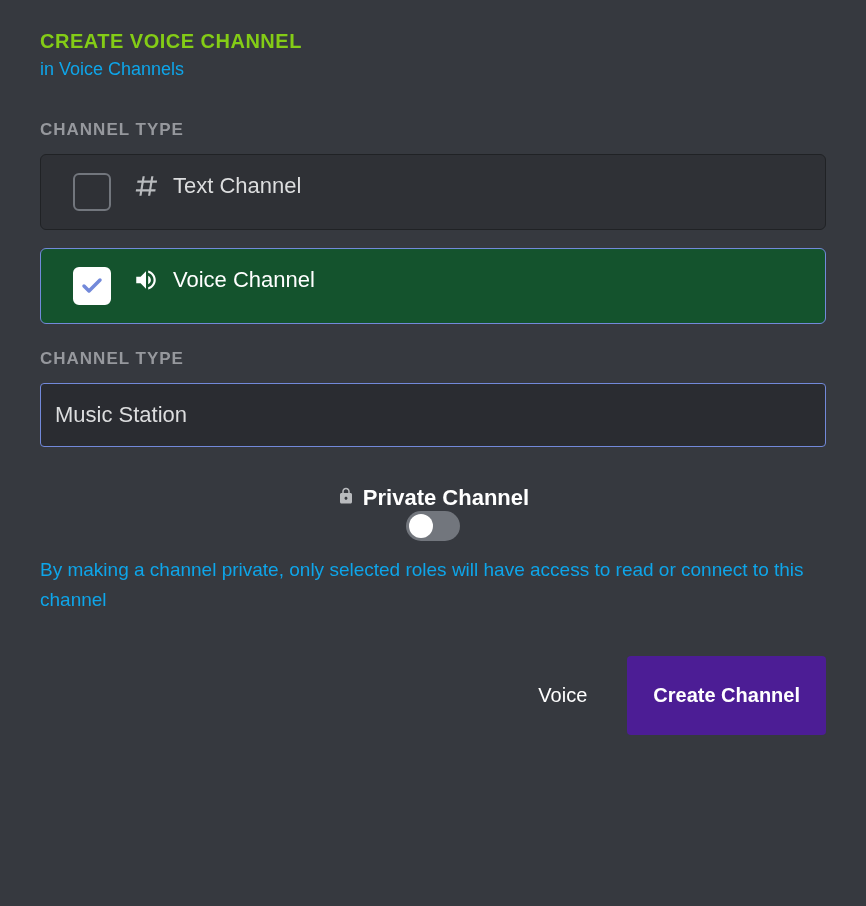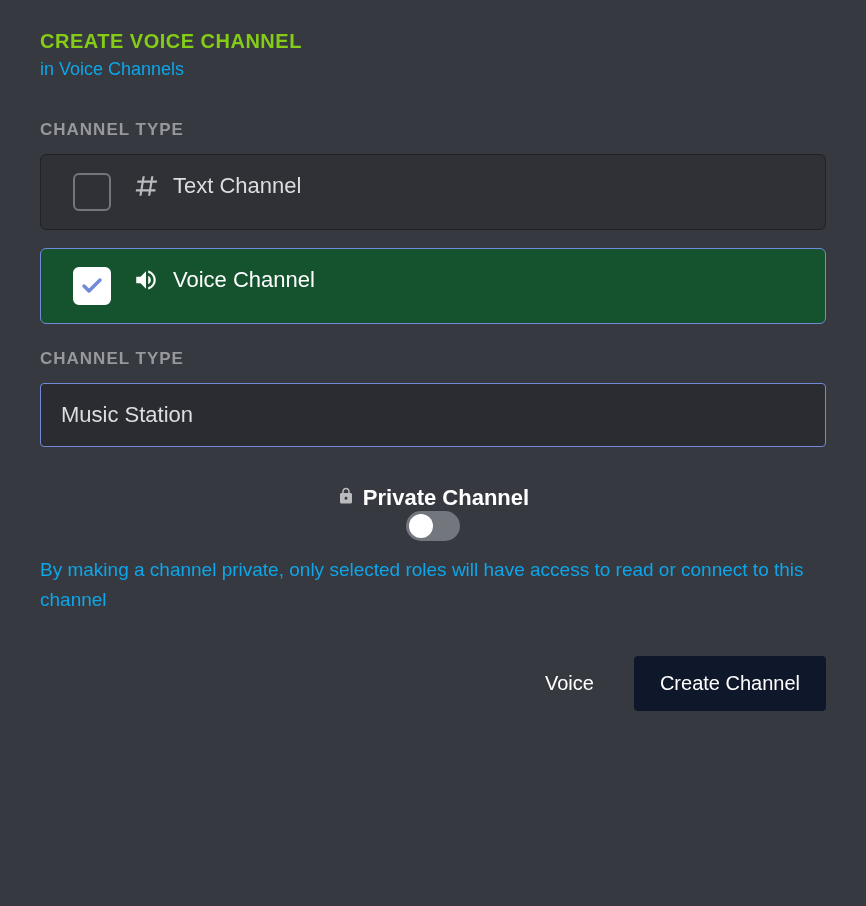--- a/index.html
+++ b/index.html
@@ -85,21 +85,21 @@
       color: #ffffff;
     }
     .channel-type-section {
       margin-bottom: 25px;
     }
     .name-input {
       width: 100%;
       background: #2a2c31;
       border: 1px solid #7289da;
       border-radius: 4px;
-      padding: 18px 20px;
+      padding: 18px 14px;
       font-size: 22px;
       color: #dcddde;
       outline: none;
       margin-bottom: 38px;
     }
     .private-row {
       display: flex;
       align-items: center;
       justify-content: space-between;
       margin-bottom: 14px;
@@ -150,26 +150,26 @@
     .cancel-button {
       background: transparent;
       border: none;
       color: #ffffff;
       font-size: 20px;
       font-weight: 500;
       cursor: pointer;
       padding: 14px 10px;
     }
     .create-button {
-      background: #0f172a;
+      background: #4c1d95;
       border: none;
       color: #ffffff;
       font-size: 20px;
-      font-weight: 400;
-      padding: 16px 26px;
+      font-weight: 700;
+      padding: 28px 26px;
       border-radius: 4px;
       cursor: pointer;
     }
   </style>
 </head>
 <body>
 
 <div class="modal">
   <h1 class="header-title">CREATE VOICE CHANNEL</h1>
   <div class="header-subtitle">in Voice Channels</div>

